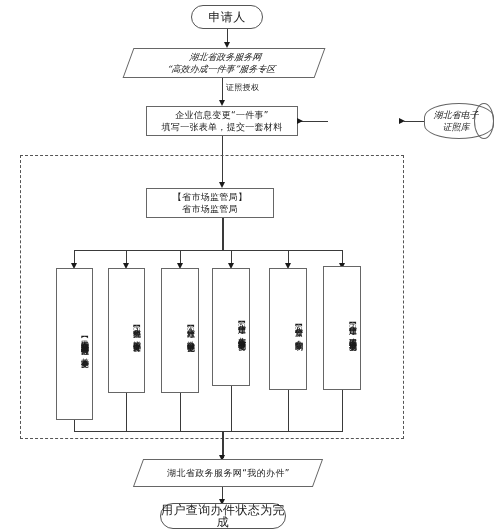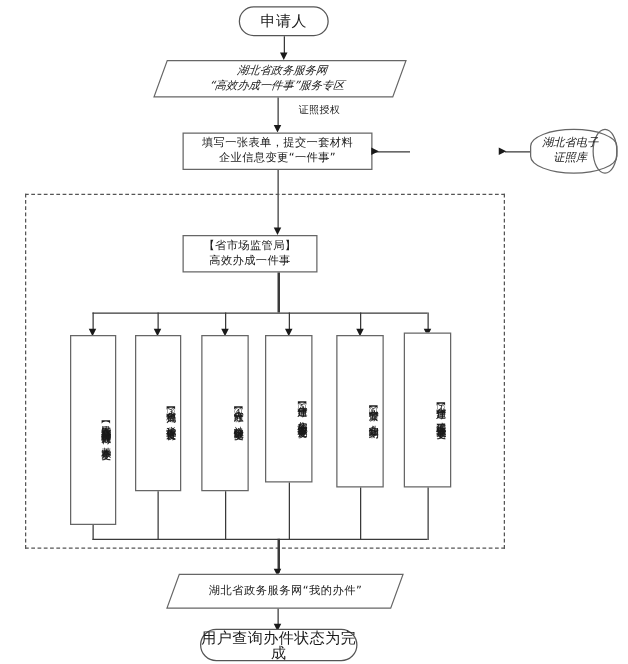--- a/index.html
+++ b/index.html
@@ -76,26 +76,26 @@
 
   <div class="node para" style="left:128px;top:48px;width:192px;height:30px;">
     <div class="two-line">
       <span>湖北省政务服务网</span>
       <span>“高效办成一件事”服务专区</span>
     </div>
   </div>
 
   <div class="ln lnv" style="left:222px;top:78px;height:22px;"></div>
   <div class="arrow" style="left:218.5px;top:100px;"></div>
-  <div class="edge-label" style="left:239px;top:83px;text-align:center;">证照授权</div>
+  <div class="edge-label" style="left:226px;top:83px;text-align:center;">证照授权</div>
 
   <div class="node rect" style="left:146px;top:106px;width:152px;height:30px;">
     <div class="two-line">
+      <span>企业信息变更“一件事”</span>
       <span>填写一张表单，提交一套材料</span>
-      <span>企业信息变更“一件事”</span>
     </div>
   </div>
 
 
   <div class="node db" style="left:424px;top:103px;width:70px;height:36px;">
     <div class="two-line" style="position:relative;z-index:2;padding-right:6px;font-style:italic;">
       <span>湖北省电子</span>
       <span>证照库</span>
     </div>
   </div>
@@ -104,24 +104,24 @@
   <div class="arrow" style="left:399px;top:117.5px;transform:rotate(-90deg);"></div>
 
   <div class="ln lnh" style="left:300px;top:121px;width:28px;"></div>
   <div class="arrow" style="left:297px;top:117.5px;transform:rotate(-90deg);"></div>
 
   <div class="ln lnv" style="left:222px;top:136px;height:47px;"></div>
   <div class="arrow" style="left:218.5px;top:182px;"></div>
 
   <div class="dashed" style="left:20px;top:155px;width:382px;height:282px;"></div>
 
-  <div class="node rect" style="left:146px;top:188px;width:108px;height:30px;">
+  <div class="node rect" style="left:146px;top:188px;width:128px;height:30px;">
     <div class="two-line">
       <span>【省市场监管局】</span>
-      <span>高效办成一件事</span>
+      <span>省市场监管局</span>
     </div>
   </div>
 
   <div class="ln lnv" style="left:222px;top:218px;width:1.5px;height:32px;"></div>
   <div class="ln lnh" style="left:74px;top:250px;width:268px;"></div>
 
   <div class="ln lnv" style="left:74px;top:250px;height:14px;"></div>
   <div class="arrow" style="left:70.5px;top:263px;"></div>
 
   <div class="ln lnv" style="left:126px;top:250px;height:14px;"></div>

